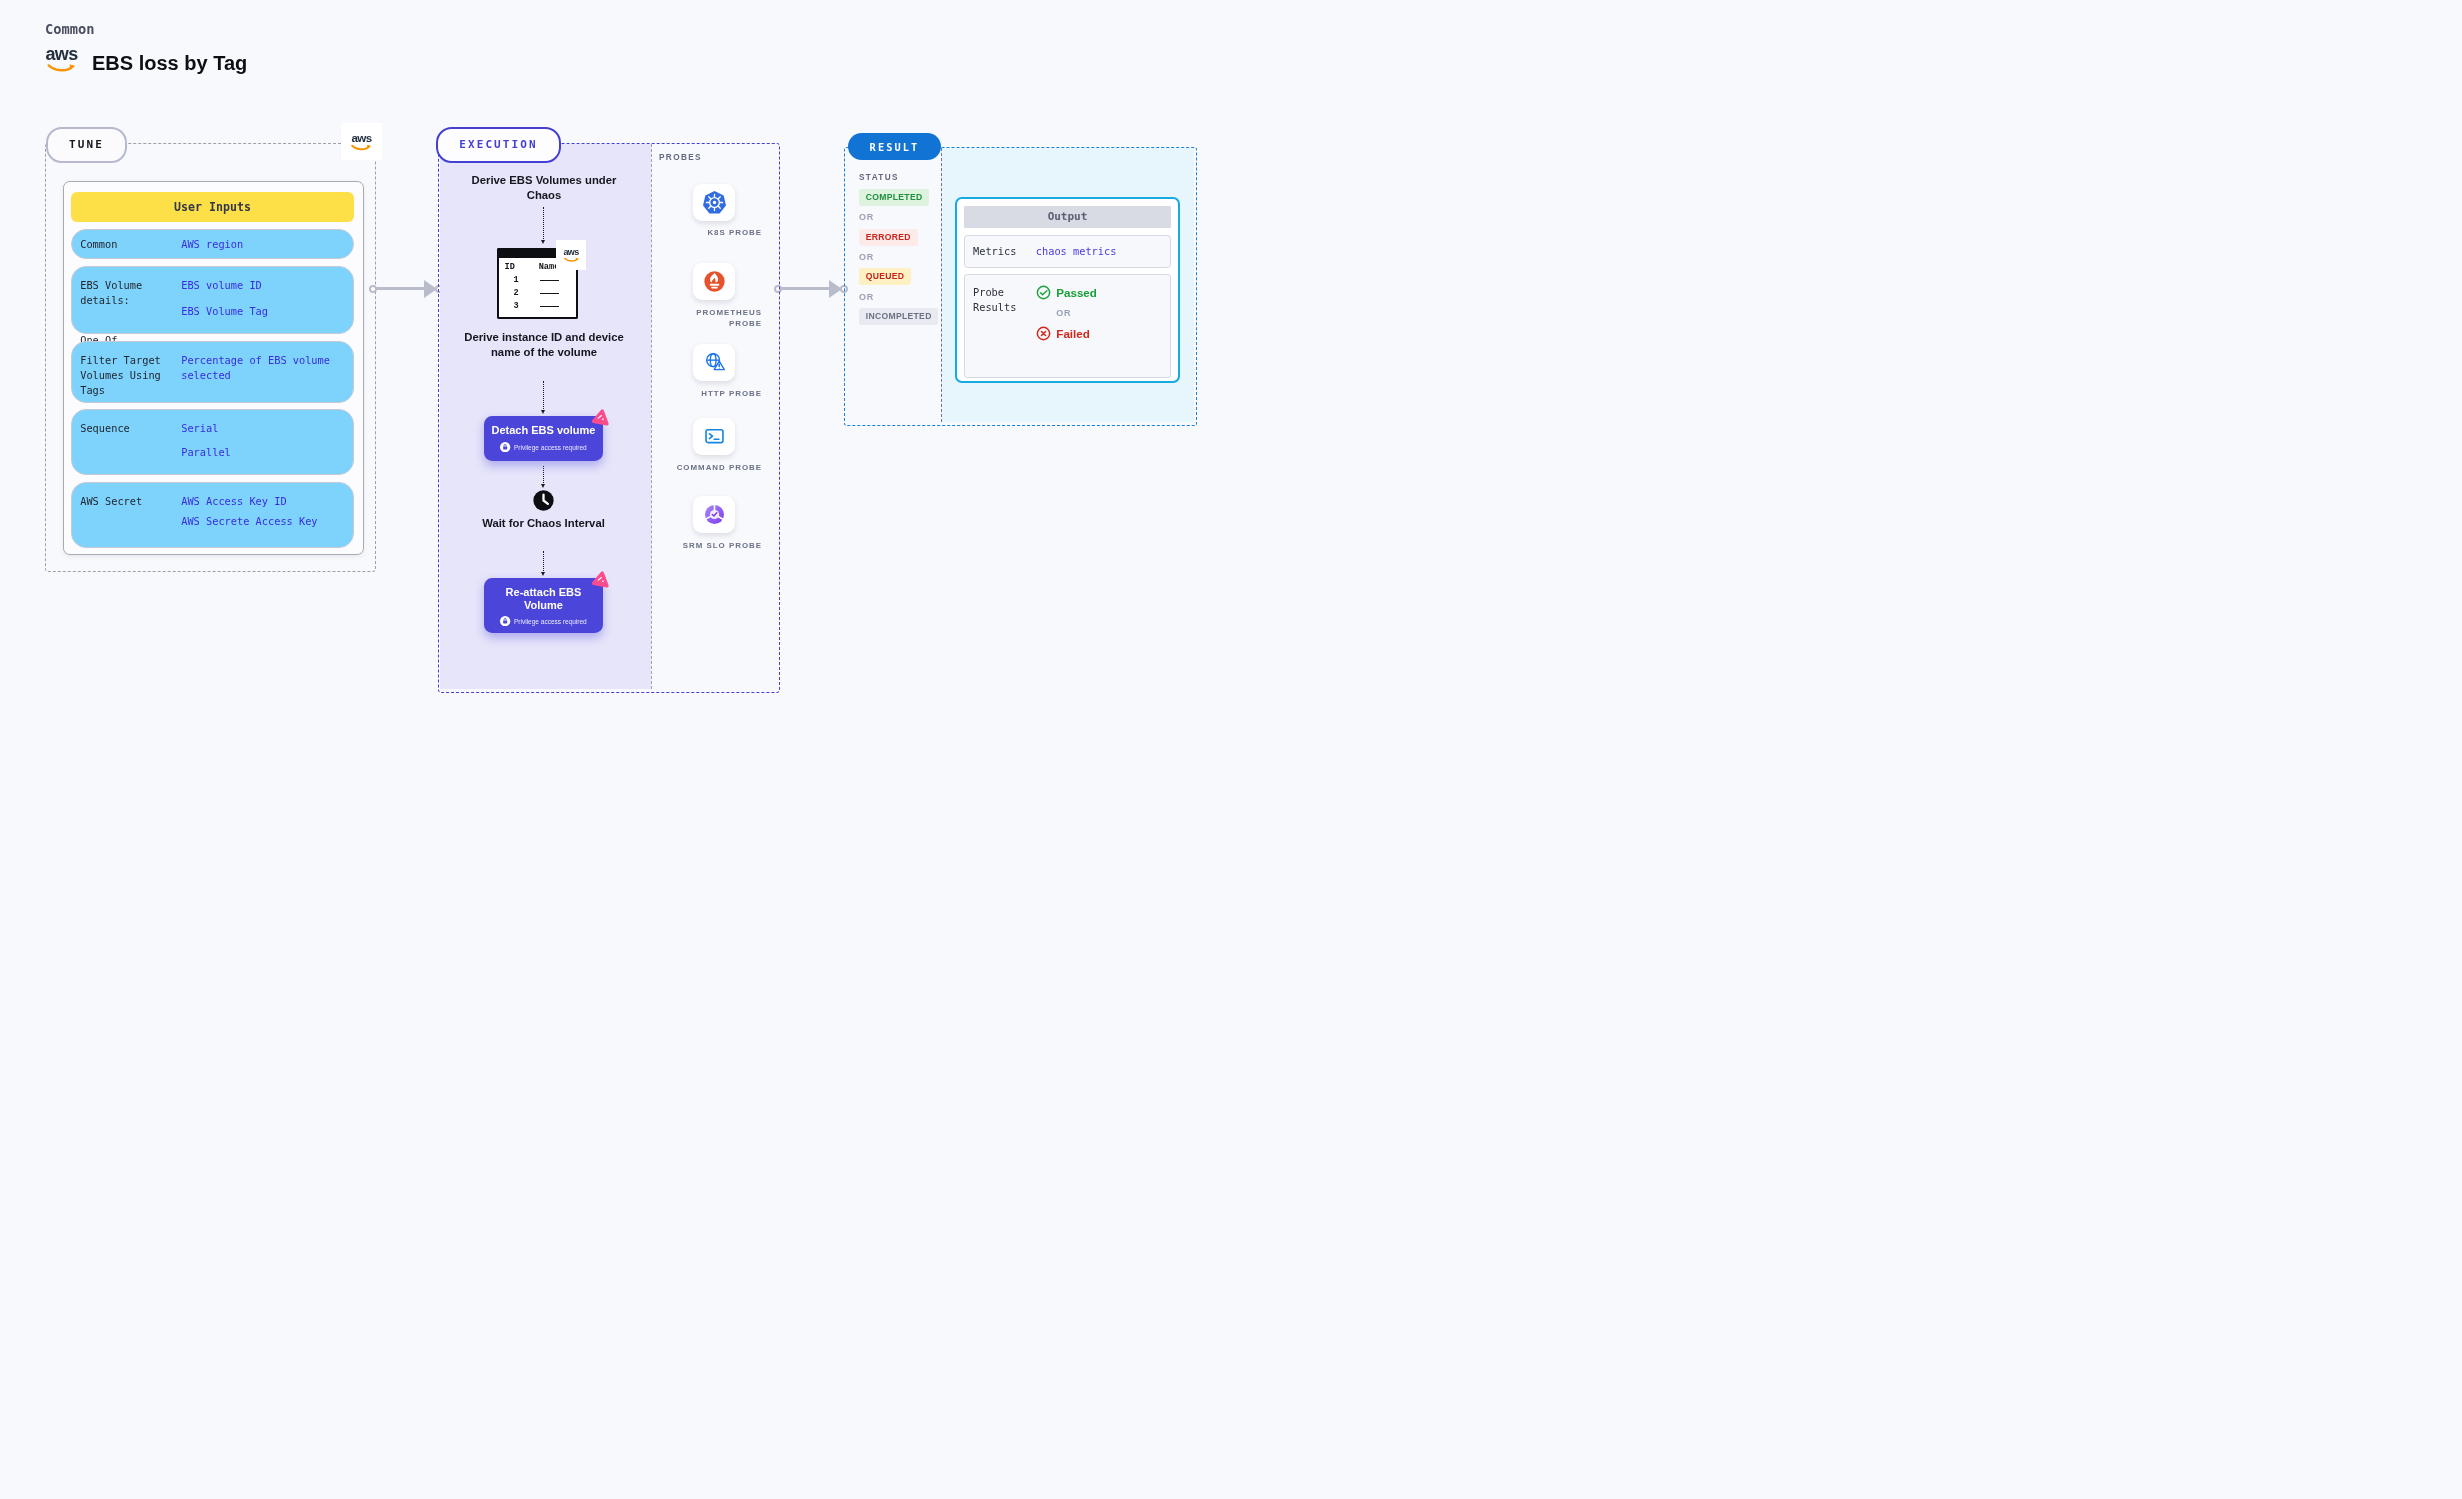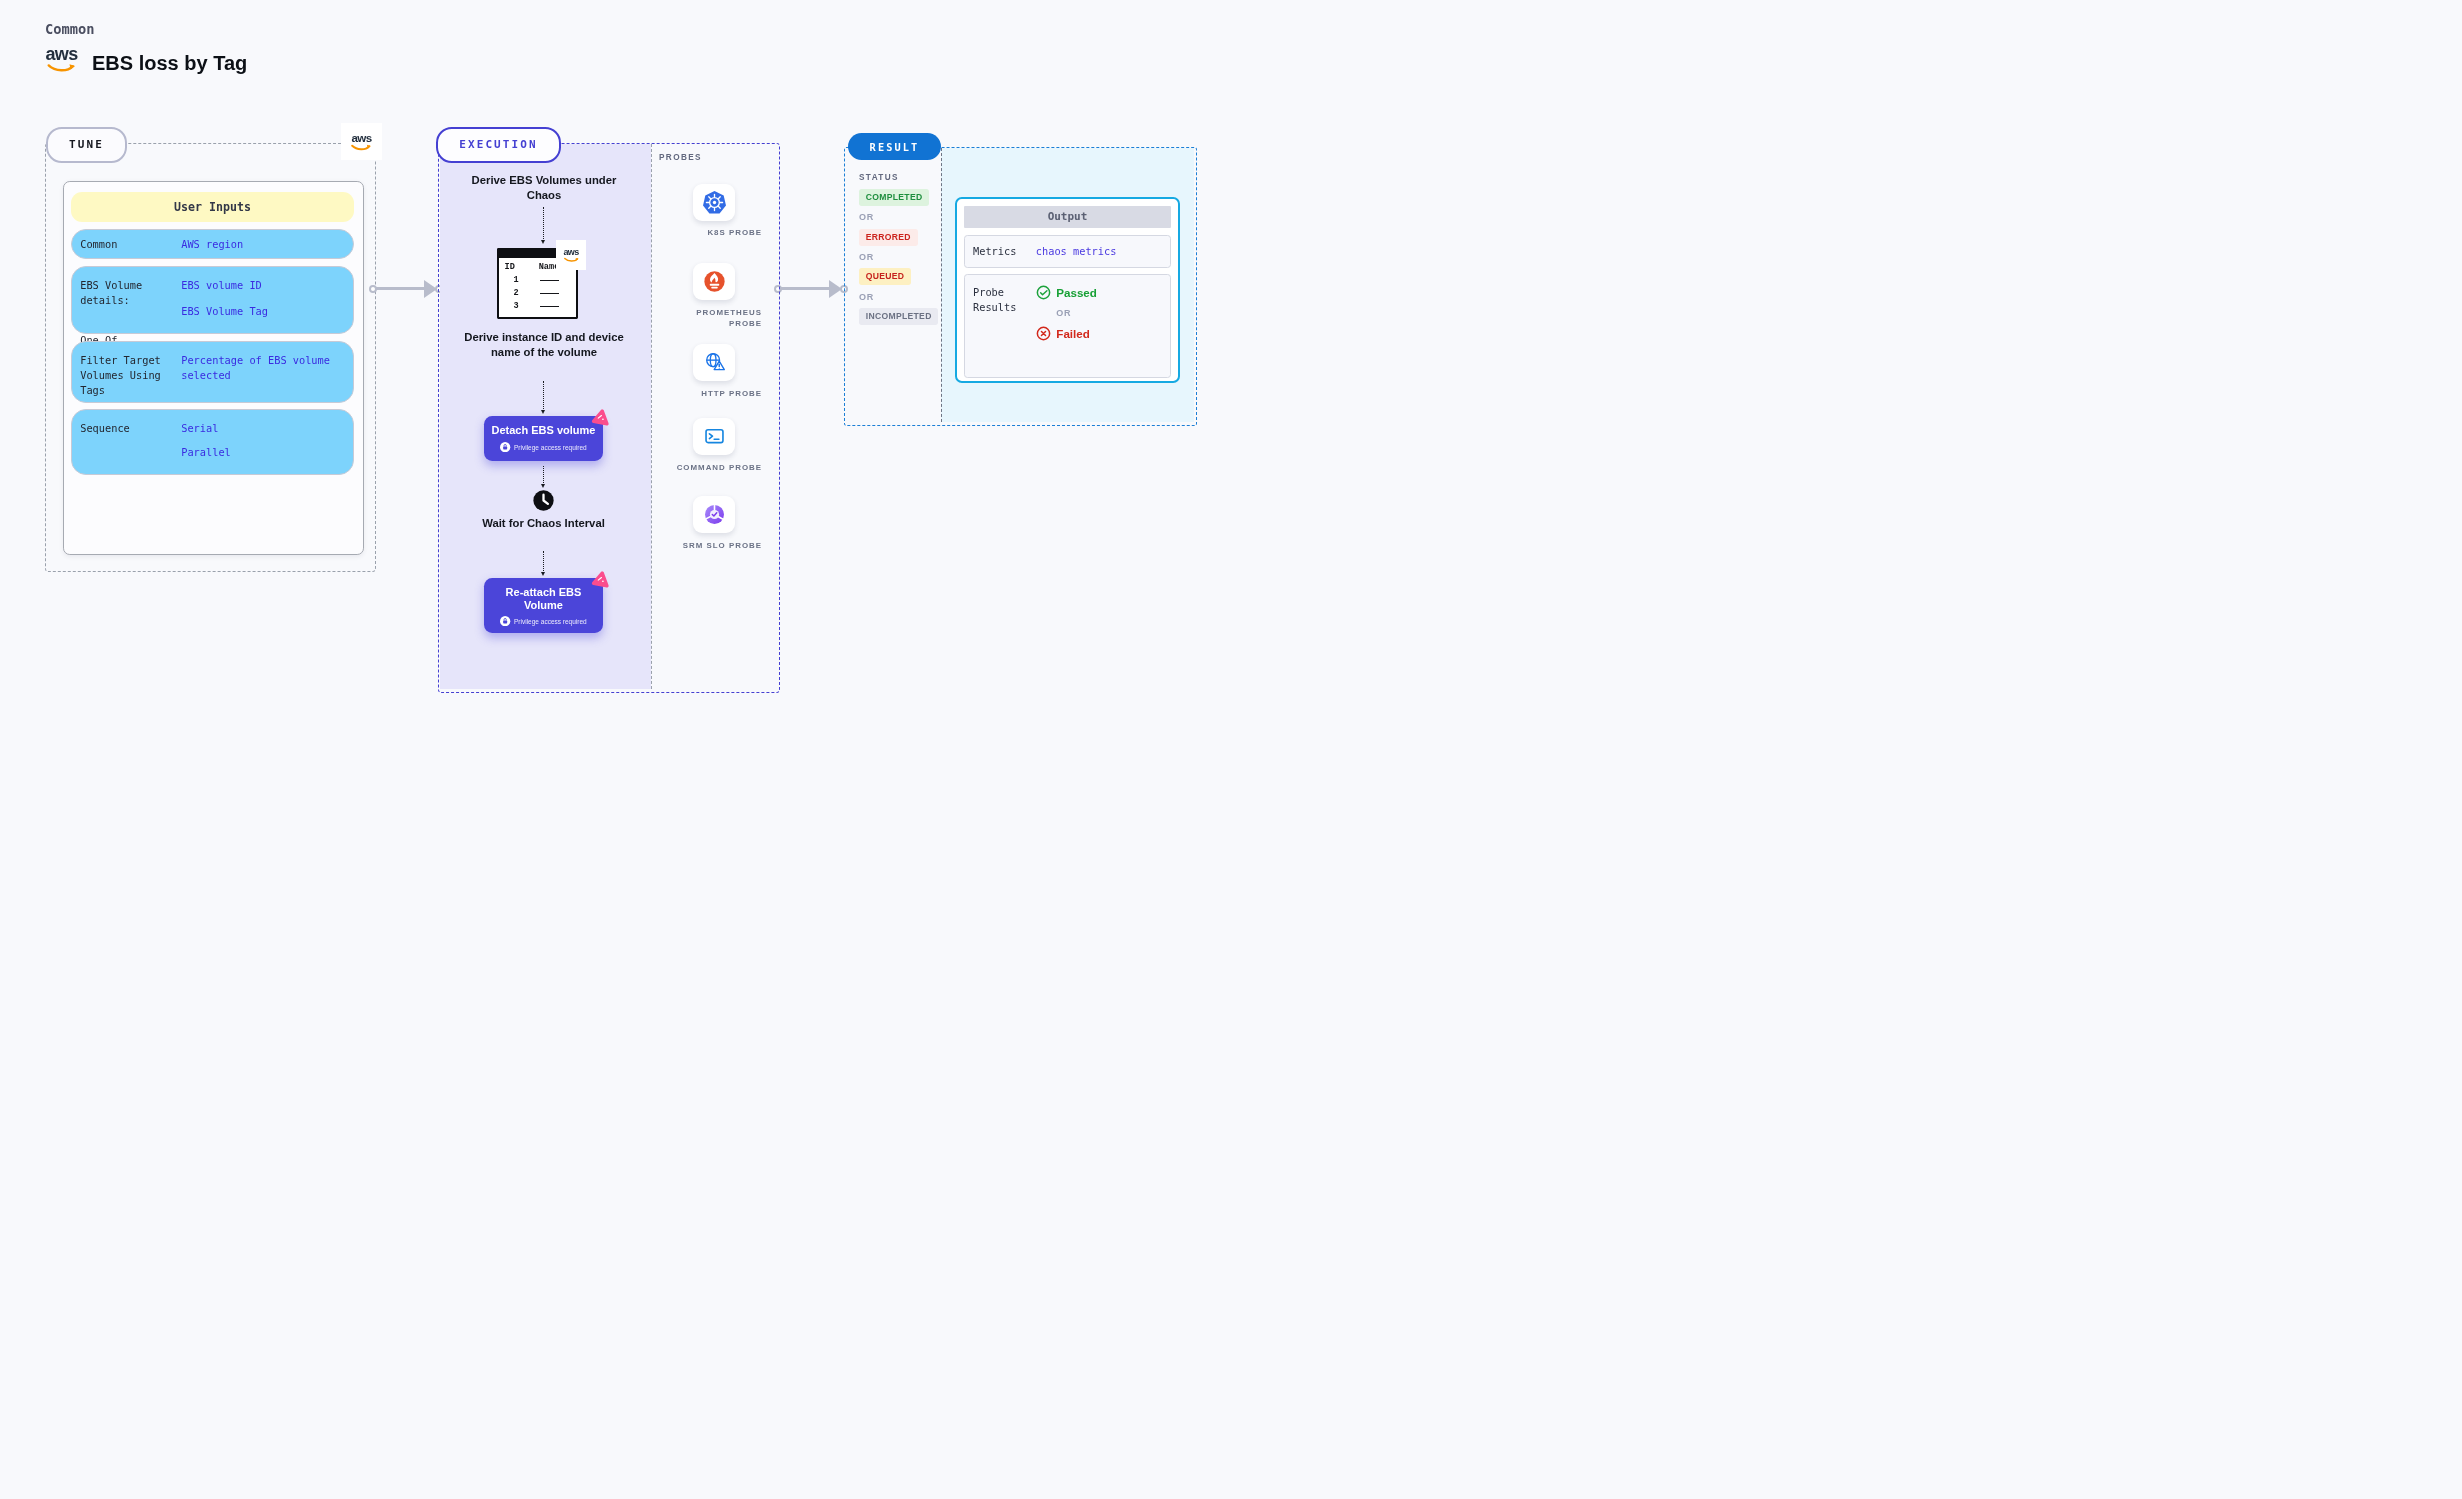--- a/index.html
+++ b/index.html
@@ -26,21 +26,21 @@
 
   
   .pill{display:flex;align-items:center;justify-content:center;border-radius:15.7px;
         font:700 11px "DejaVu Sans Mono",monospace;letter-spacing:2.1px}
   .pill-tune{background:#fbfbfe;border:2.1px solid #b6b9ce;color:#15171f}
   .pill-exec{background:#fdfdff;border:2.1px solid #4540d2;color:#4540d2}
   .pill-result{background:#1173d3;color:#fff;border-radius:13.7px;font-size:10.3px}
 
   
   .ui-card{background:#fcfcfe;border:1.4px solid #a6aab2;border-radius:6.8px;box-shadow:0 1.4px 4.1px rgba(60,65,90,.08)}
-  .ui-head{background:#fef9c3;border-radius:11px;display:flex;align-items:center;justify-content:center;
+  .ui-head{background:#fde047;border-radius:6px;display:flex;align-items:center;justify-content:center;
            font:700 11.6px "DejaVu Sans Mono",monospace;color:#333848}
   .ui-row{background:#7dd3fc;border:1px solid #c7cad6;border-radius:15px;display:grid;
           grid-template-columns:101px 1fr;padding:6.8px 8.2px;box-sizing:border-box;
           font:400 10.3px "DejaVu Sans Mono",monospace;color:#23262f;line-height:1.45}
   .ui-label{display:flex;flex-direction:column}
   .ui-vals{display:flex;flex-direction:column;color:#3a2be0}
 
   
   .flow-arrow .fa-line{position:absolute;left:6.8px;right:19px;top:7.9px;height:3.4px;background:#b8bccb}
   .flow-arrow .fa-head{position:absolute;right:6.2px;top:0.7px;width:0;height:0;
@@ -156,20 +156,29 @@
   <div class="abs ui-row" style="left:71px;top:409px;width:283px;height:66px">
     <div class="ui-label" style="padding-top:4.1px">
         <span>Sequence</span>
       </div>
     <div class="ui-vals" style="gap:9.6px;padding-top:4.1px">
       <span>Serial</span>
       <span>Parallel</span>
     </div>
   </div>
 
+  <div class="abs ui-row" style="left:71px;top:482px;width:283px;height:66px">
+    <div class="ui-label" style="padding-top:4.1px">
+        <span>AWS Secret</span>
+      </div>
+    <div class="ui-vals" style="gap:5.5px;padding-top:4.1px">
+      <span>AWS Access Key ID</span>
+      <span>AWS Secrete Access Key</span>
+    </div>
+  </div>
 
   <div class="abs flow-arrow" style="left:369px;top:279px;width:74px;height:19px">
     <div class="fa-line"></div>
       <div class="fa-head"></div>
       <div class="fa-dot l"></div>
       <div class="fa-dot r"></div>
   </div>
   <div class="abs flow-arrow" style="left:774px;top:279px;width:74px;height:19px">
     <div class="fa-line"></div>
       <div class="fa-head"></div>

